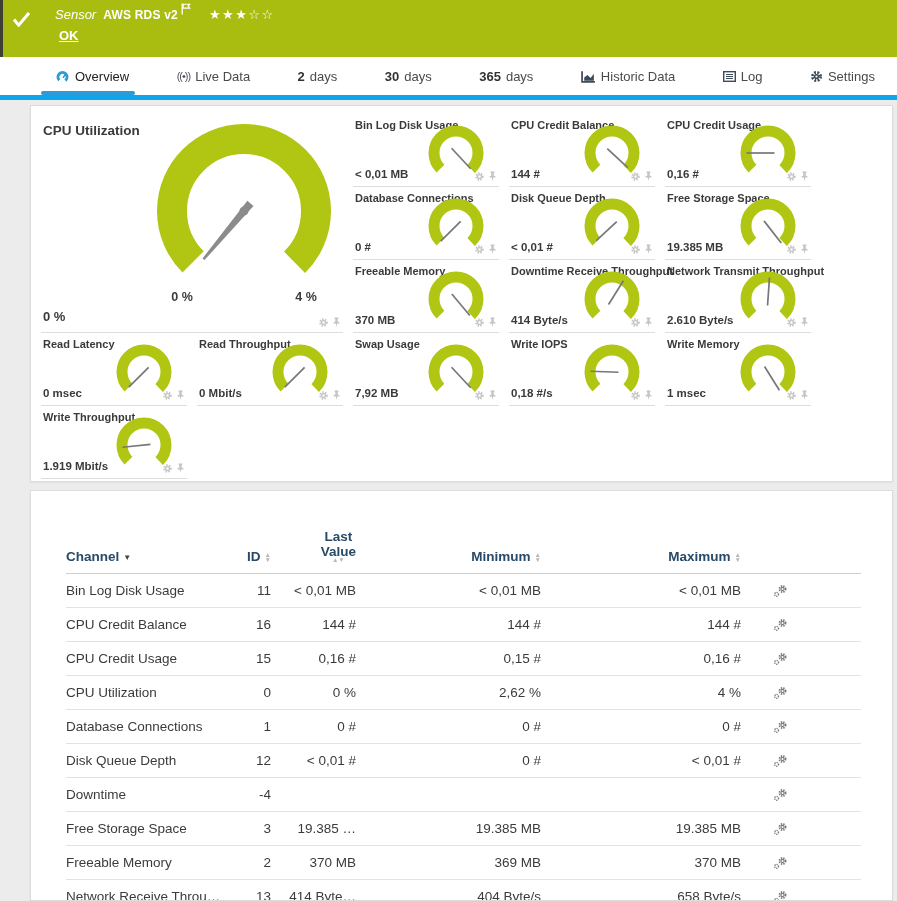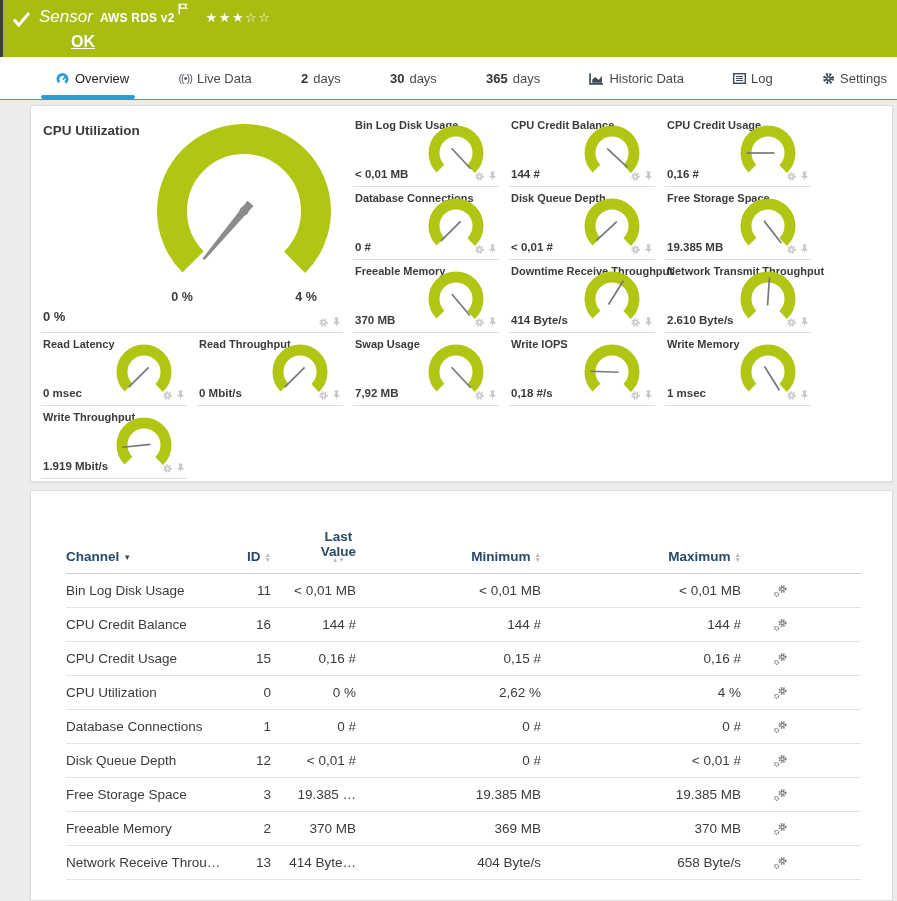--- a/index.html
+++ b/index.html
@@ -12,31 +12,31 @@
   
   .topbar{
     position:absolute;left:0;top:0;width:897px;height:57px;
     background:var(--green,#a8bd10);
     color:#fff;display:flex;align-items:flex-start;
   }
   .window-edge{position:absolute;left:0;top:0;width:3px;height:57px;background:#3e3e35;z-index:3;}
   .check-icon{margin:12px 8px 0 12px;}
   .title-wrap{padding-top:7px;}
   .title-line{display:flex;align-items:baseline;}
-  .sensor-type{font-style:italic;font-size:17px;margin-right:7px;}
+  .sensor-type{font-style:italic;font-size:13px;margin-right:7px;margin-left:16px;}
   .sensor-name{font-weight:bold;font-size:12px;letter-spacing:.2px;}
   .flag-icon{margin:-6px 0 0 3px;align-self:flex-start;}
   .stars{margin-left:18px;font-size:13px;letter-spacing:1.5px;align-self:center;}
-  .status-text{font-size:16px;font-weight:bold;margin:6px 0 0 32px;text-decoration:underline;}
+  .status-text{font-size:13px;font-weight:bold;margin:6px 0 0 20px;text-decoration:underline;}
   
   .tabs{
     position:absolute;left:0;top:57px;width:897px;height:43px;background:#fff;
-    border-bottom:1px solid #0ea5e9;box-sizing:border-box;
+    border-bottom:5px solid #0ea5e9;box-sizing:border-box;
     display:flex;align-items:center;justify-content:space-between;
-    padding:0 10px 0 55px;
+    padding:0 22px 0 55px;
   }
   .tab{position:relative;height:100%;display:flex;align-items:center;gap:5px;
     font-size:13px;color:#4a4a4a;cursor:pointer;white-space:nowrap;}
   .tab .tab-icon{display:inline-flex;align-items:center;}
   .tab .tab-num{font-weight:bold;color:#333;}
   .tab.active{color:#222;}
   .tab.active::after{
     content:"";position:absolute;left:-14px;right:-6px;bottom:0;height:4px;
     background:var(--blue,#2b9cd8);border-radius:2px;
   }
@@ -694,20 +694,38 @@
               <g fill="none" stroke="#767676">
                 <circle cx="9.5" cy="5" r="3.1" stroke-width="1.7" stroke-dasharray="1.4 1.1"></circle>
                 <circle cx="9.5" cy="5" r="1.6" stroke-width="1.1"></circle>
                 <circle cx="3.6" cy="10.3" r="1.9" stroke-width="1.4" stroke-dasharray="1.1 0.9"></circle>
               </g>
             </svg>
           </span>
         </div>
   </div>
       <div class="trow">
+    <div class="td col-channel">Downtime</div>
+    <div class="td col-id">-4</div>
+    <div class="td col-last"></div>
+    <div class="td col-min"></div>
+    <div class="td col-max"></div>
+    <div class="td col-gear">
+          <span>
+            <svg width="15" height="14" viewBox="0 0 15 14">
+              <g fill="none" stroke="#767676">
+                <circle cx="9.5" cy="5" r="3.1" stroke-width="1.7" stroke-dasharray="1.4 1.1"></circle>
+                <circle cx="9.5" cy="5" r="1.6" stroke-width="1.1"></circle>
+                <circle cx="3.6" cy="10.3" r="1.9" stroke-width="1.4" stroke-dasharray="1.1 0.9"></circle>
+              </g>
+            </svg>
+          </span>
+        </div>
+  </div>
+      <div class="trow">
     <div class="td col-channel">Free Storage Space</div>
     <div class="td col-id">3</div>
     <div class="td col-last">19.385 …</div>
     <div class="td col-min">19.385 MB</div>
     <div class="td col-max">19.385 MB</div>
     <div class="td col-gear">
           <span>
             <svg width="15" height="14" viewBox="0 0 15 14">
               <g fill="none" stroke="#767676">
                 <circle cx="9.5" cy="5" r="3.1" stroke-width="1.7" stroke-dasharray="1.4 1.1"></circle>

